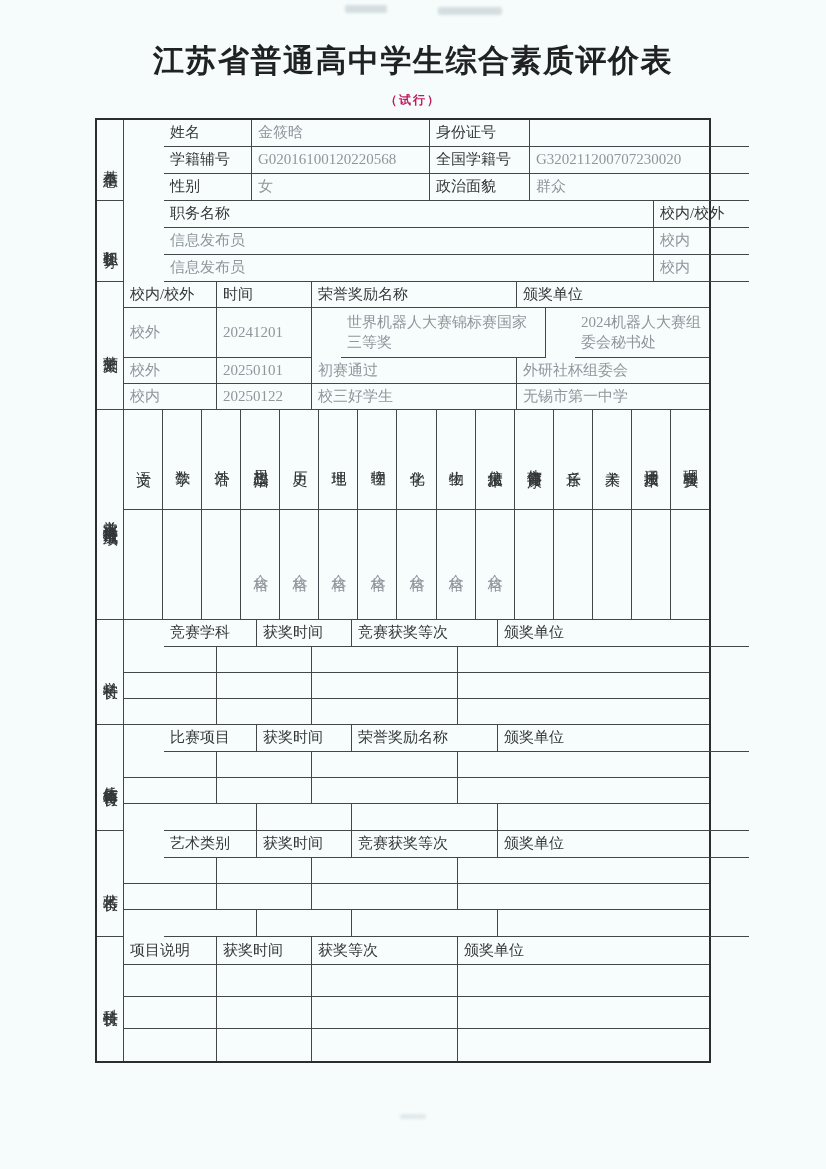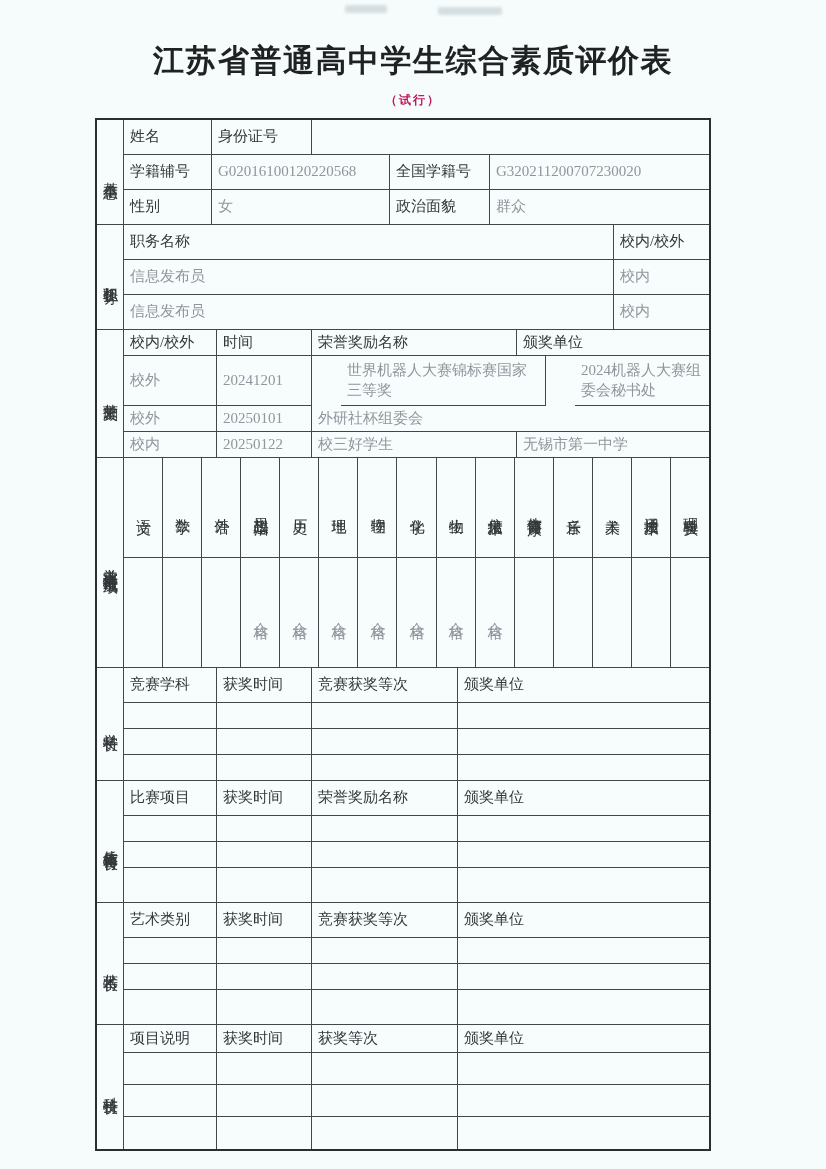--- a/index.html
+++ b/index.html
@@ -27,21 +27,21 @@
   .cell{display:flex;align-items:center;padding:0 6px;box-sizing:border-box;
         border-right:1px solid #43464a;border-bottom:1px solid #43464a;
         font-size:15px;overflow:hidden;line-height:1.3;}
   .row .cell:last-child{border-right:none;}
   .sec:last-child .row:last-child .cell{border-bottom:none;}
 
   .lbl{color:#34373a;}
   .val{color:#8f969c;}
   .vtext{writing-mode:vertical-rl;text-orientation:upright;letter-spacing:1px;
          color:#34373a;font-size:15px;}
-  .valv{color:#8f969c;} .h26{height:26px;} .h27{height:35px;} .h28{height:28px;}
+  .valv{color:#8f969c;} .h26{height:26px;} .h27{height:27px;margin-left:40px;} .h28{height:28px;}
   .h32{height:32px;} .h50{height:50px;} .h100{height:100px;} .h110{height:110px;}
 
   .w72{flex:0 0 72px;} .w84{flex:0 0 84px;} .w88{flex:0 0 88px;} .w93{flex:0 0 93px;}
   .w95{flex:0 0 95px;} .w100{flex:0 0 100px;} .w146{flex:0 0 146px;} .w178{flex:0 0 178px;}
   .w181{flex:0 0 181px;} .w205{flex:0 0 205px;} .w490{flex:0 0 490px;}
   .grow{flex:1;min-width:0;}
 
   .subjcell{justify-content:center;padding:0;}
   .gradecell{justify-content:center;padding:0;}
   .gradecell .vtext{letter-spacing:3px;}
@@ -60,20 +60,21 @@
 
   <div class="formtable">
 
     <div class="sec">
       <div class="seclabel">
         <span class="vtext">基本信息</span>
       </div>
       <div class="secbody">
         <div class="row h27">
           <div class="cell lbl w88">姓名</div>
+          <div class="cell val w178">金筱晗</div>
           <div class="cell lbl w100">身份证号</div>
           <div class="cell val grow"></div>
         </div>
         <div class="row h27">
           <div class="cell lbl w88">学籍辅号</div>
           <div class="cell val w178">G02016100120220568</div>
           <div class="cell lbl w100">全国学籍号</div>
           <div class="cell val grow">G320211200707230020</div>
         </div>
         <div class="row h27">
@@ -118,20 +119,21 @@
         </div>
         <div class="row h50">
           <div class="cell val w93">校外</div>
           <div class="cell val w95">20241201</div>
           <div class="cell val w205 wrapcell">世界机器人大赛锦标赛国家三等奖</div>
           <div class="cell val grow wrapcell">2024机器人大赛组委会秘书处</div>
         </div>
         <div class="row h26">
           <div class="cell val w93">校外</div>
           <div class="cell val w95">20250101</div>
+          <div class="cell val w205">初赛通过</div>
           <div class="cell val grow">外研社杯组委会</div>
         </div>
         <div class="row h26">
           <div class="cell val w93">校内</div>
           <div class="cell val w95">20250122</div>
           <div class="cell val w205">校三好学生</div>
           <div class="cell val grow">无锡市第一中学</div>
         </div>
       </div>
     </div>

